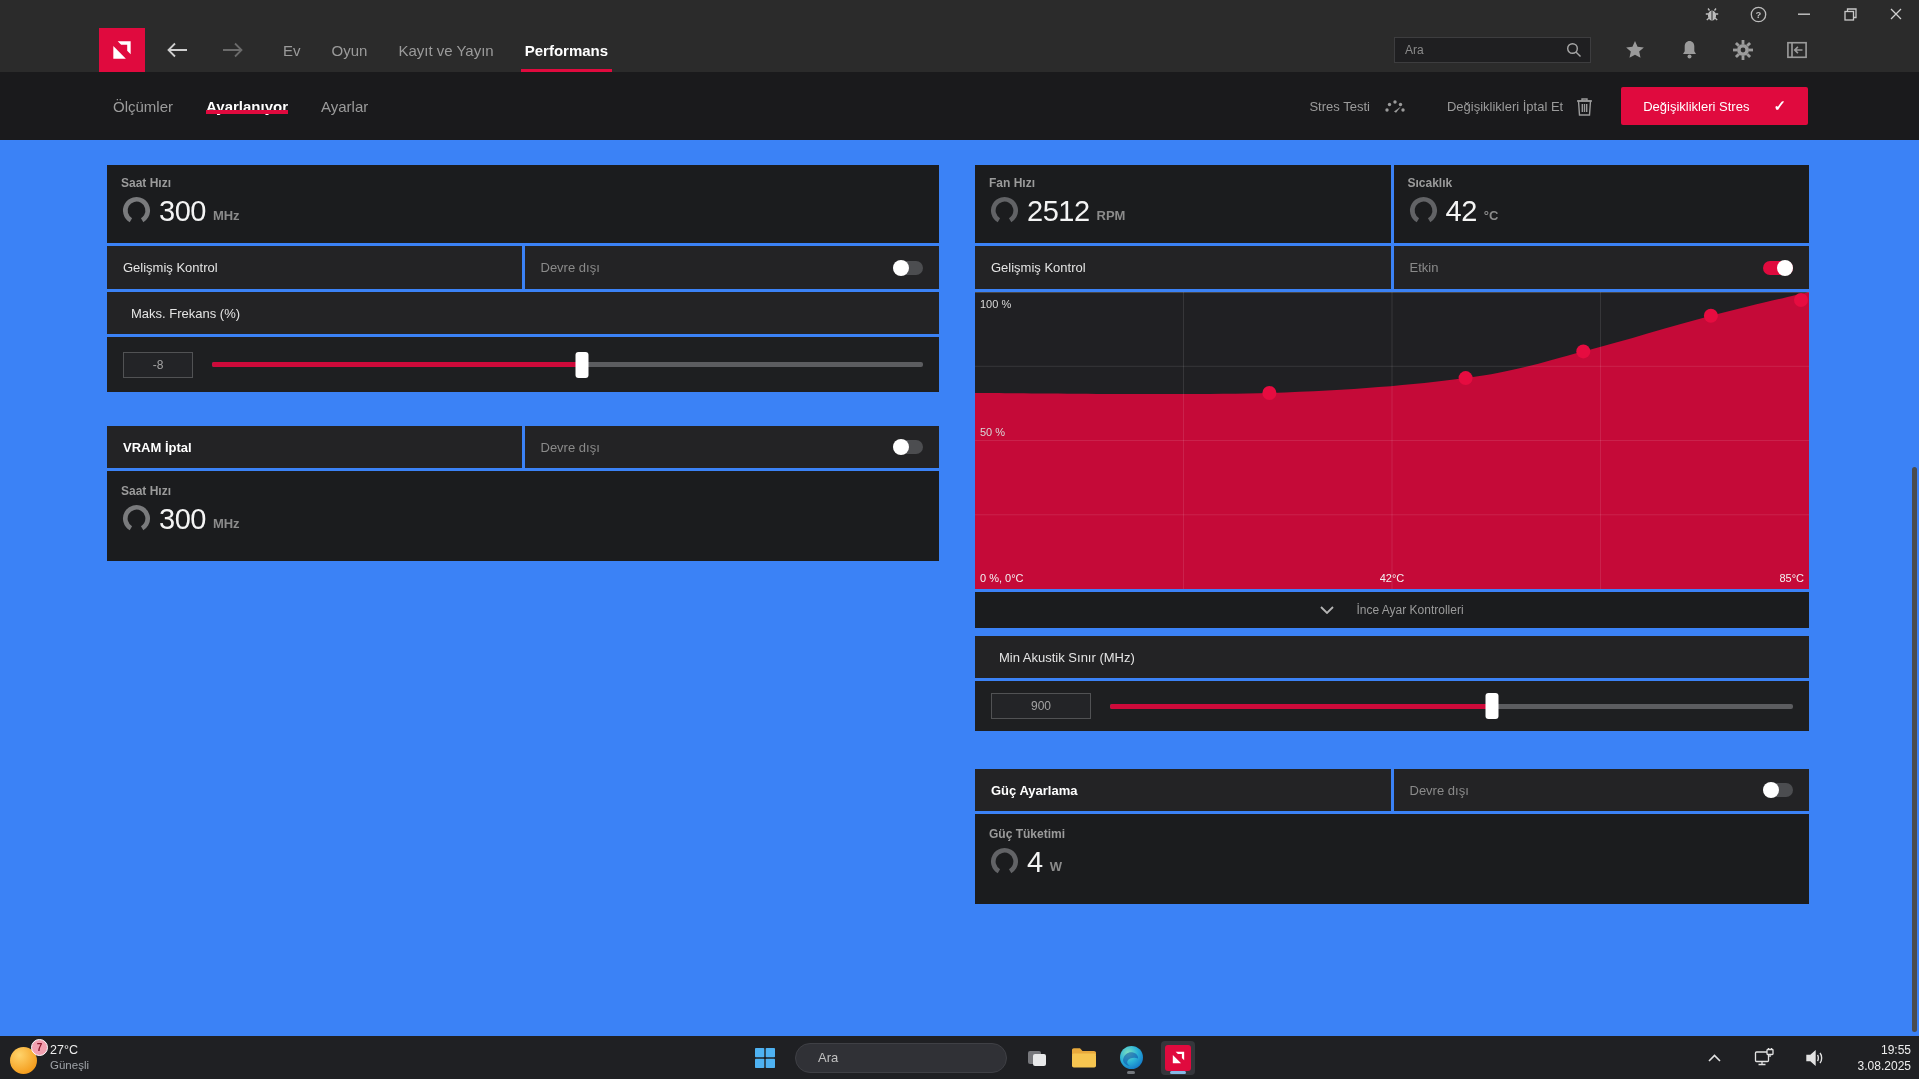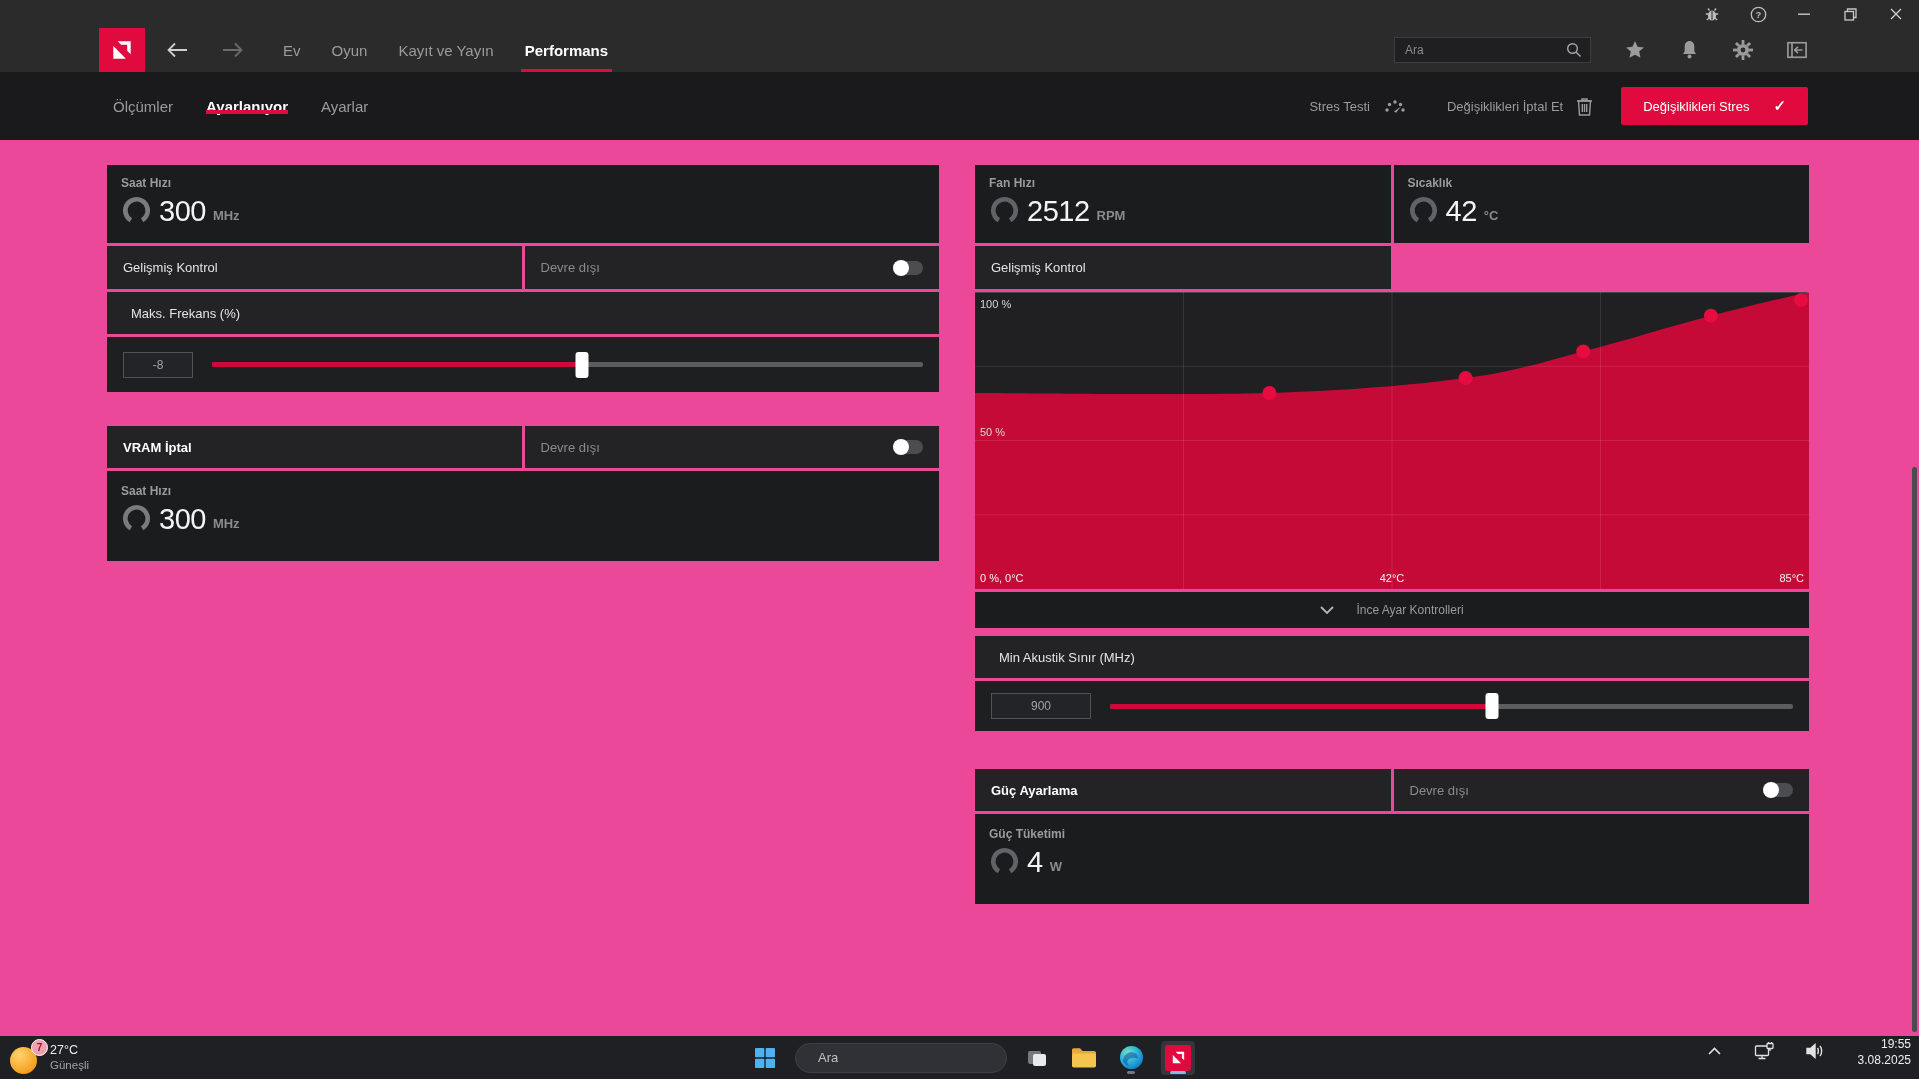--- a/index.html
+++ b/index.html
@@ -37,21 +37,21 @@
   .sub-tab.active{color:#fff;font-weight:bold}
   .sub-tab.active::after{content:"";position:absolute;left:0;right:0;bottom:26px;height:4px;background:var(--accent)}
   .sub-actions{position:absolute;right:111px;top:0;height:68px;display:flex;align-items:center}
   .sub-act{display:flex;align-items:center;color:#9b9b9b;font-size:13px;gap:13px}
   .sub-act + .sub-act{margin-left:40px}
   .apply-btn{margin-left:28px;height:38px;background:var(--accent);color:#fff;font-size:13px;
              display:flex;align-items:center;padding:0 22px;gap:24px;border:none;border-radius:2px;font-family:inherit}
   .apply-check{font-size:15px;font-weight:bold}
 
   
-  .content{position:absolute;top:140px;bottom:43px;left:0;right:0;background:#ec4899}
+  .content{position:absolute;top:140px;bottom:43px;left:0;right:0;background:#3b82f6}
   .col{position:absolute;top:25px}
   .row{background:#232325;margin-bottom:3px}
   .row.metric,.row.body{background:#1b1c1e;height:78px;padding:11px 14px}
   .row.body{height:90px;padding-top:13px}
   .row.single{height:42px;display:flex;align-items:center;padding:0 24px;font-size:13px;color:#e4e4e4}
   .split{display:grid;grid-template-columns:1fr 1fr;gap:3px;background:transparent;margin-bottom:3px}
   .split .cell{background:#232325;height:43px;display:flex;align-items:center;padding:0 16px}
   .split .cell.hdr{height:42px}
   .split .metric-cell{background:#1b1c1e;height:78px;padding:11px 14px}
   .cell .r-label{font-size:13px;color:#e4e4e4}
@@ -104,21 +104,21 @@
   .start-btn,.tb-app{width:34px;height:34px;display:flex;align-items:center;justify-content:center;border-radius:4px;position:relative}
   .tb-search{width:212px;height:30px;border-radius:15px;background:#303136;border:1px solid #3f4045;
              display:flex;align-items:center;padding:0 10px 0 12px;gap:8px}
   .tb-search input{flex:1;background:transparent;border:none;outline:none;color:#c6c6c6;font-size:13px;font-family:inherit}
   .tb-search input::placeholder{color:#c0c0c0}
   .tb-app.active{background:#35363b}
   .run-dot{position:absolute;bottom:1px;left:50%;transform:translateX(-50%);height:3px;border-radius:2px}
   .run-dot.small{width:8px;background:#74787d}
   .run-dot.wide{width:16px;background:#85b9e6}
   .amd-tile{width:26px;height:26px;background:var(--accent);border-radius:3px;display:flex;align-items:center;justify-content:center}
-  .tray{position:absolute;right:8px;display:flex;align-items:flex-start;height:43px;gap:24px}
+  .tray{position:absolute;right:8px;display:flex;align-items:center;height:43px;gap:24px}
   .tray-icon{width:26px;height:30px;display:flex;align-items:center;justify-content:center;color:#e2e2e2}
   .clock{text-align:right;font-size:12px;color:#eee;line-height:16px;margin-left:6px}
 </style>
 </head>
 <body>
 
 <div class="screen">
 
   <div class="titlebar">
     <div class="tb-btn">
@@ -338,20 +338,26 @@
                 <circle class="g-prog" cx="18" cy="18" r="13" pathLength="100" stroke="#e00a3e" stroke-dasharray="30.00 100"></circle>
               </svg>
               <span class="m-value">42</span>
               <span class="m-unit">°C</span>
             </div>
           </div>
         </div>
         <div class="split">
           <div class="cell">
             <span class="r-label">Gelişmiş Kontrol</span>
+          </div>
+          <div class="cell right">
+            <span class="r-state">Etkin</span>
+            <span class="toggle on">
+                <span class="knob"></span>
+              </span>
           </div>
         </div>
         <div class="row chart">
           <svg id="fan-chart" width="834" height="297" viewBox="0 0 834 297">
               <path d="M0,100.97999999999999C49.1,101.0 212.6,103.5 294.4,101.0C376.1,98.5 438.3,93.1 490.6,86.1C542.9,79.2 567.4,69.8 608.3,59.4C649.2,49.0 698.3,33.7 735.9,23.8C773.5,13.9 817.6,4.0 834.0,0.0L834,297 L0,297 Z" fill="#c50a38"></path>
               <line x1="208.5" y1="0" x2="208.5" y2="297" stroke="rgba(255,255,255,0.10)" stroke-width="1"></line>
               <line x1="0" y1="74.3" x2="834" y2="74.3" stroke="rgba(255,255,255,0.10)" stroke-width="1"></line>
               <line x1="417.0" y1="0" x2="417.0" y2="297" stroke="rgba(255,255,255,0.10)" stroke-width="1"></line>
               <line x1="0" y1="148.5" x2="834" y2="148.5" stroke="rgba(255,255,255,0.10)" stroke-width="1"></line>
               <line x1="625.5" y1="0" x2="625.5" y2="297" stroke="rgba(255,255,255,0.10)" stroke-width="1"></line>

